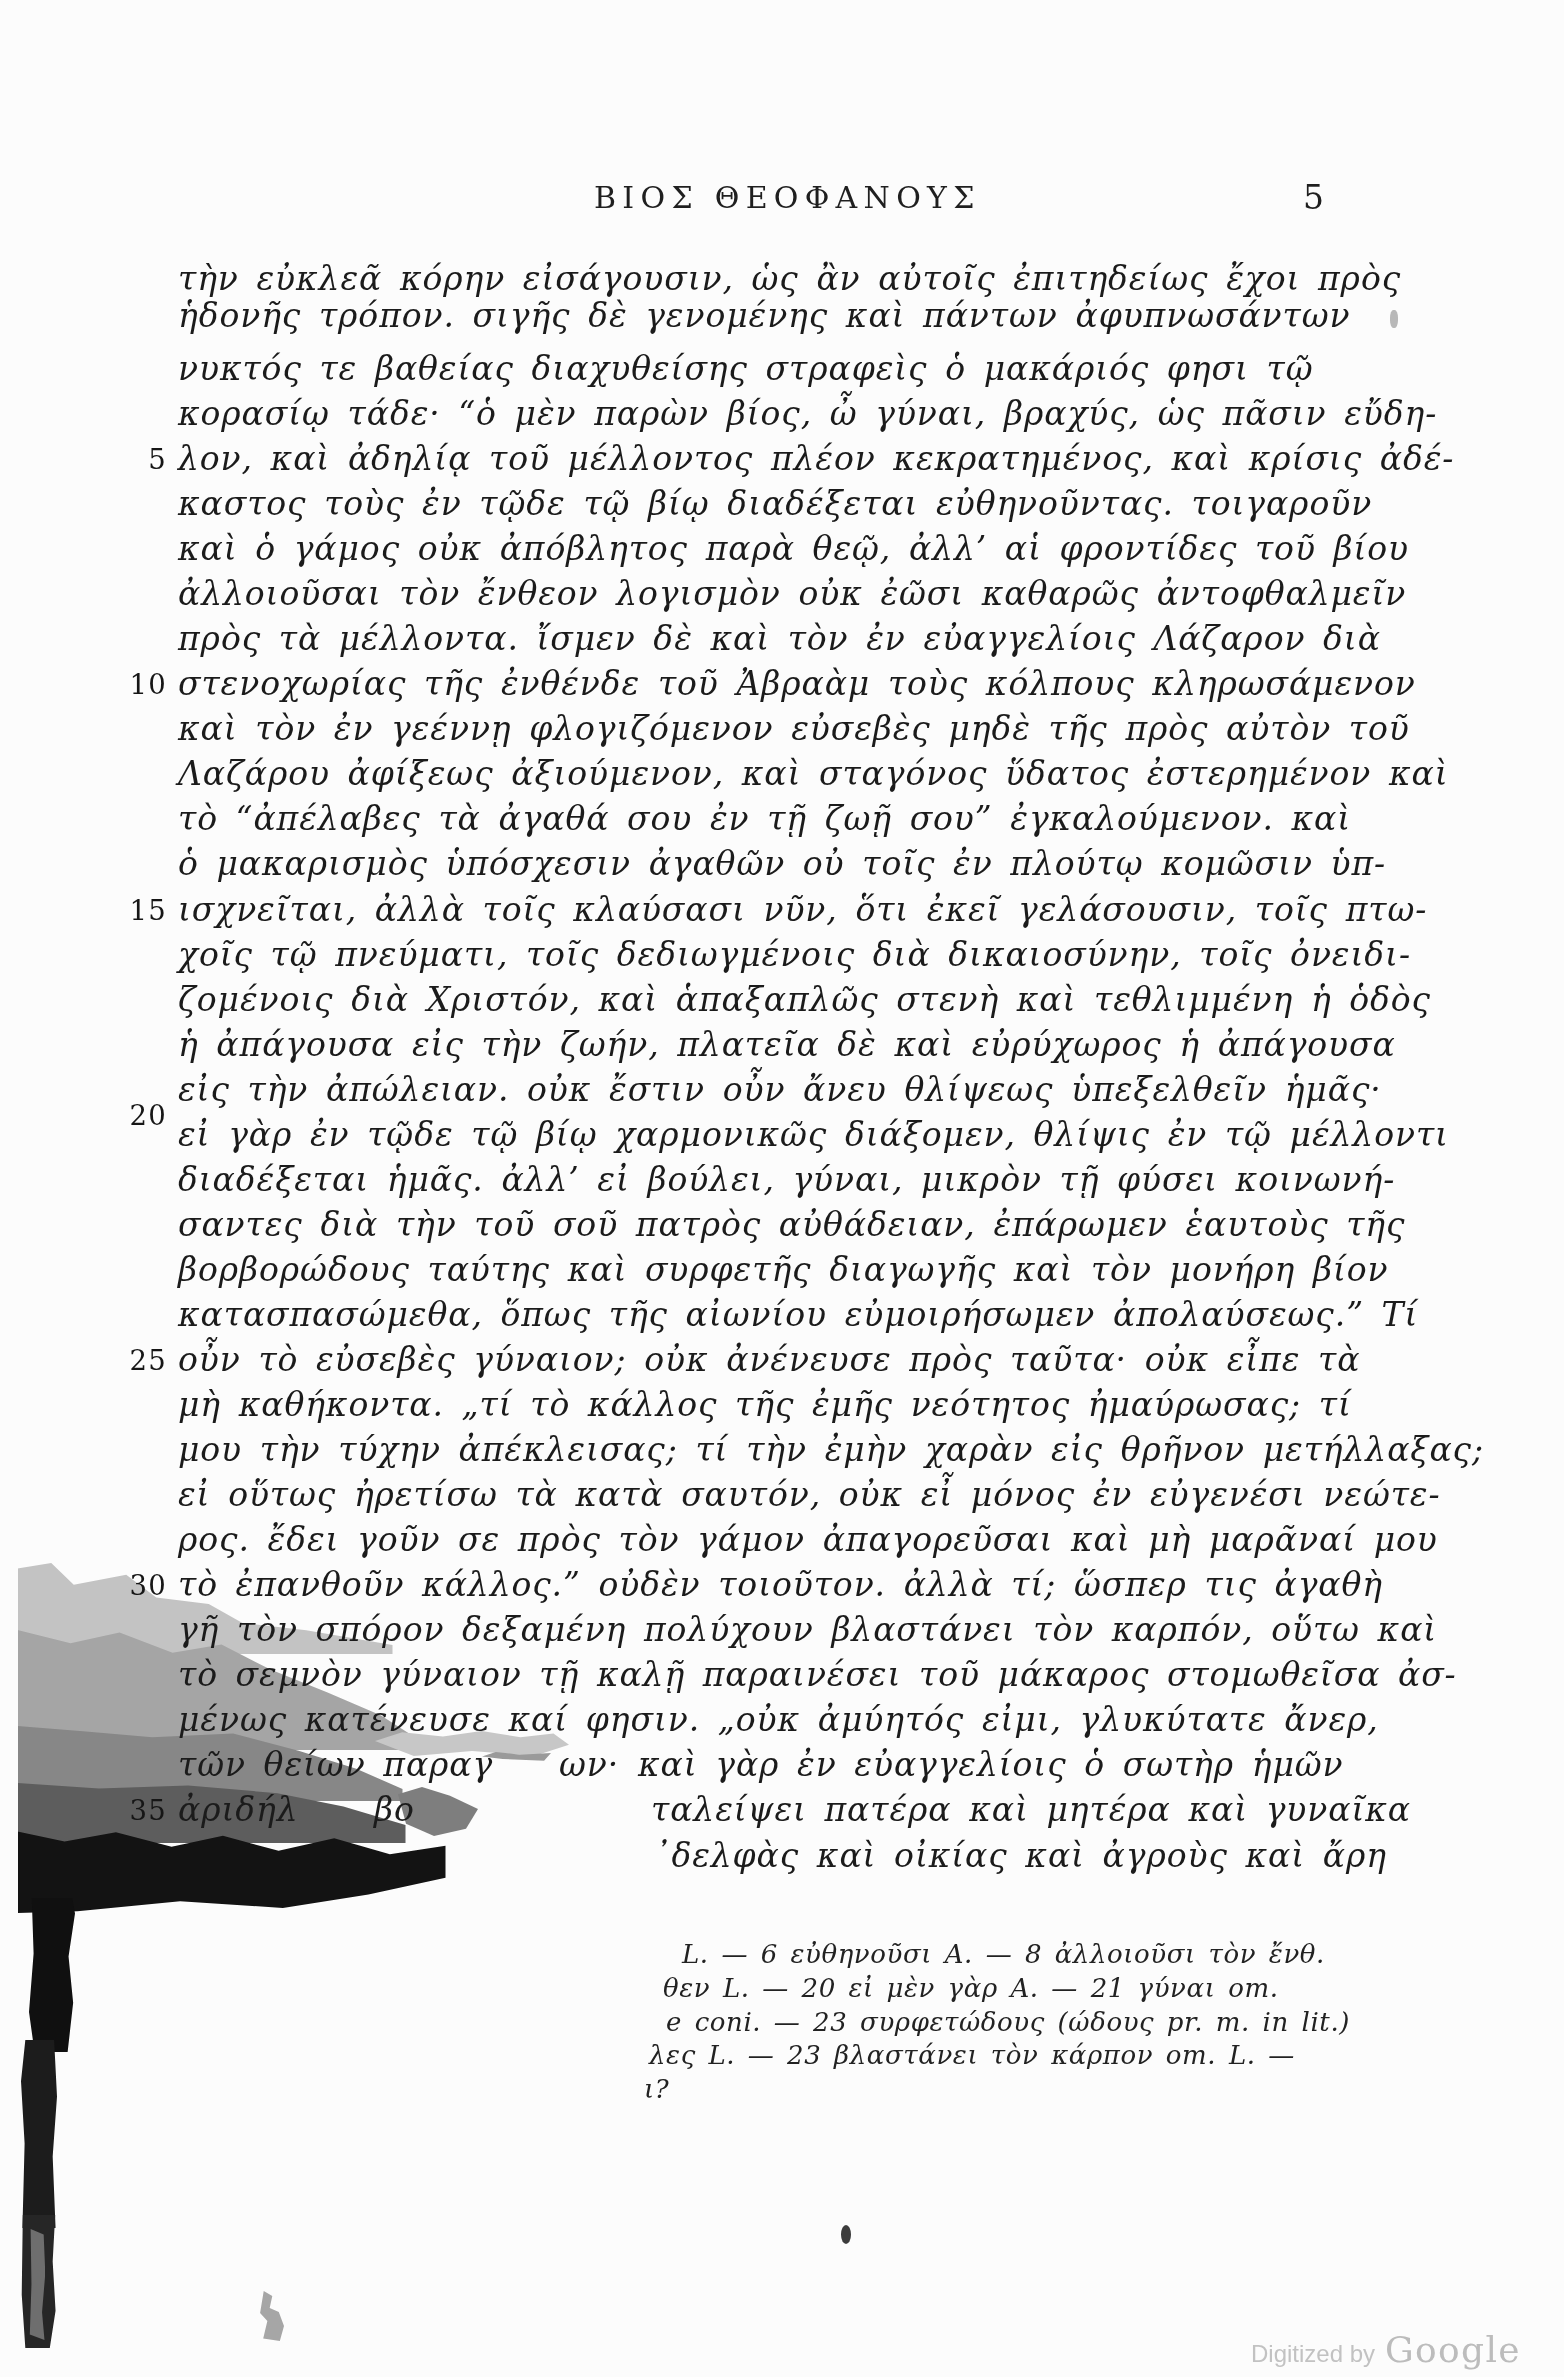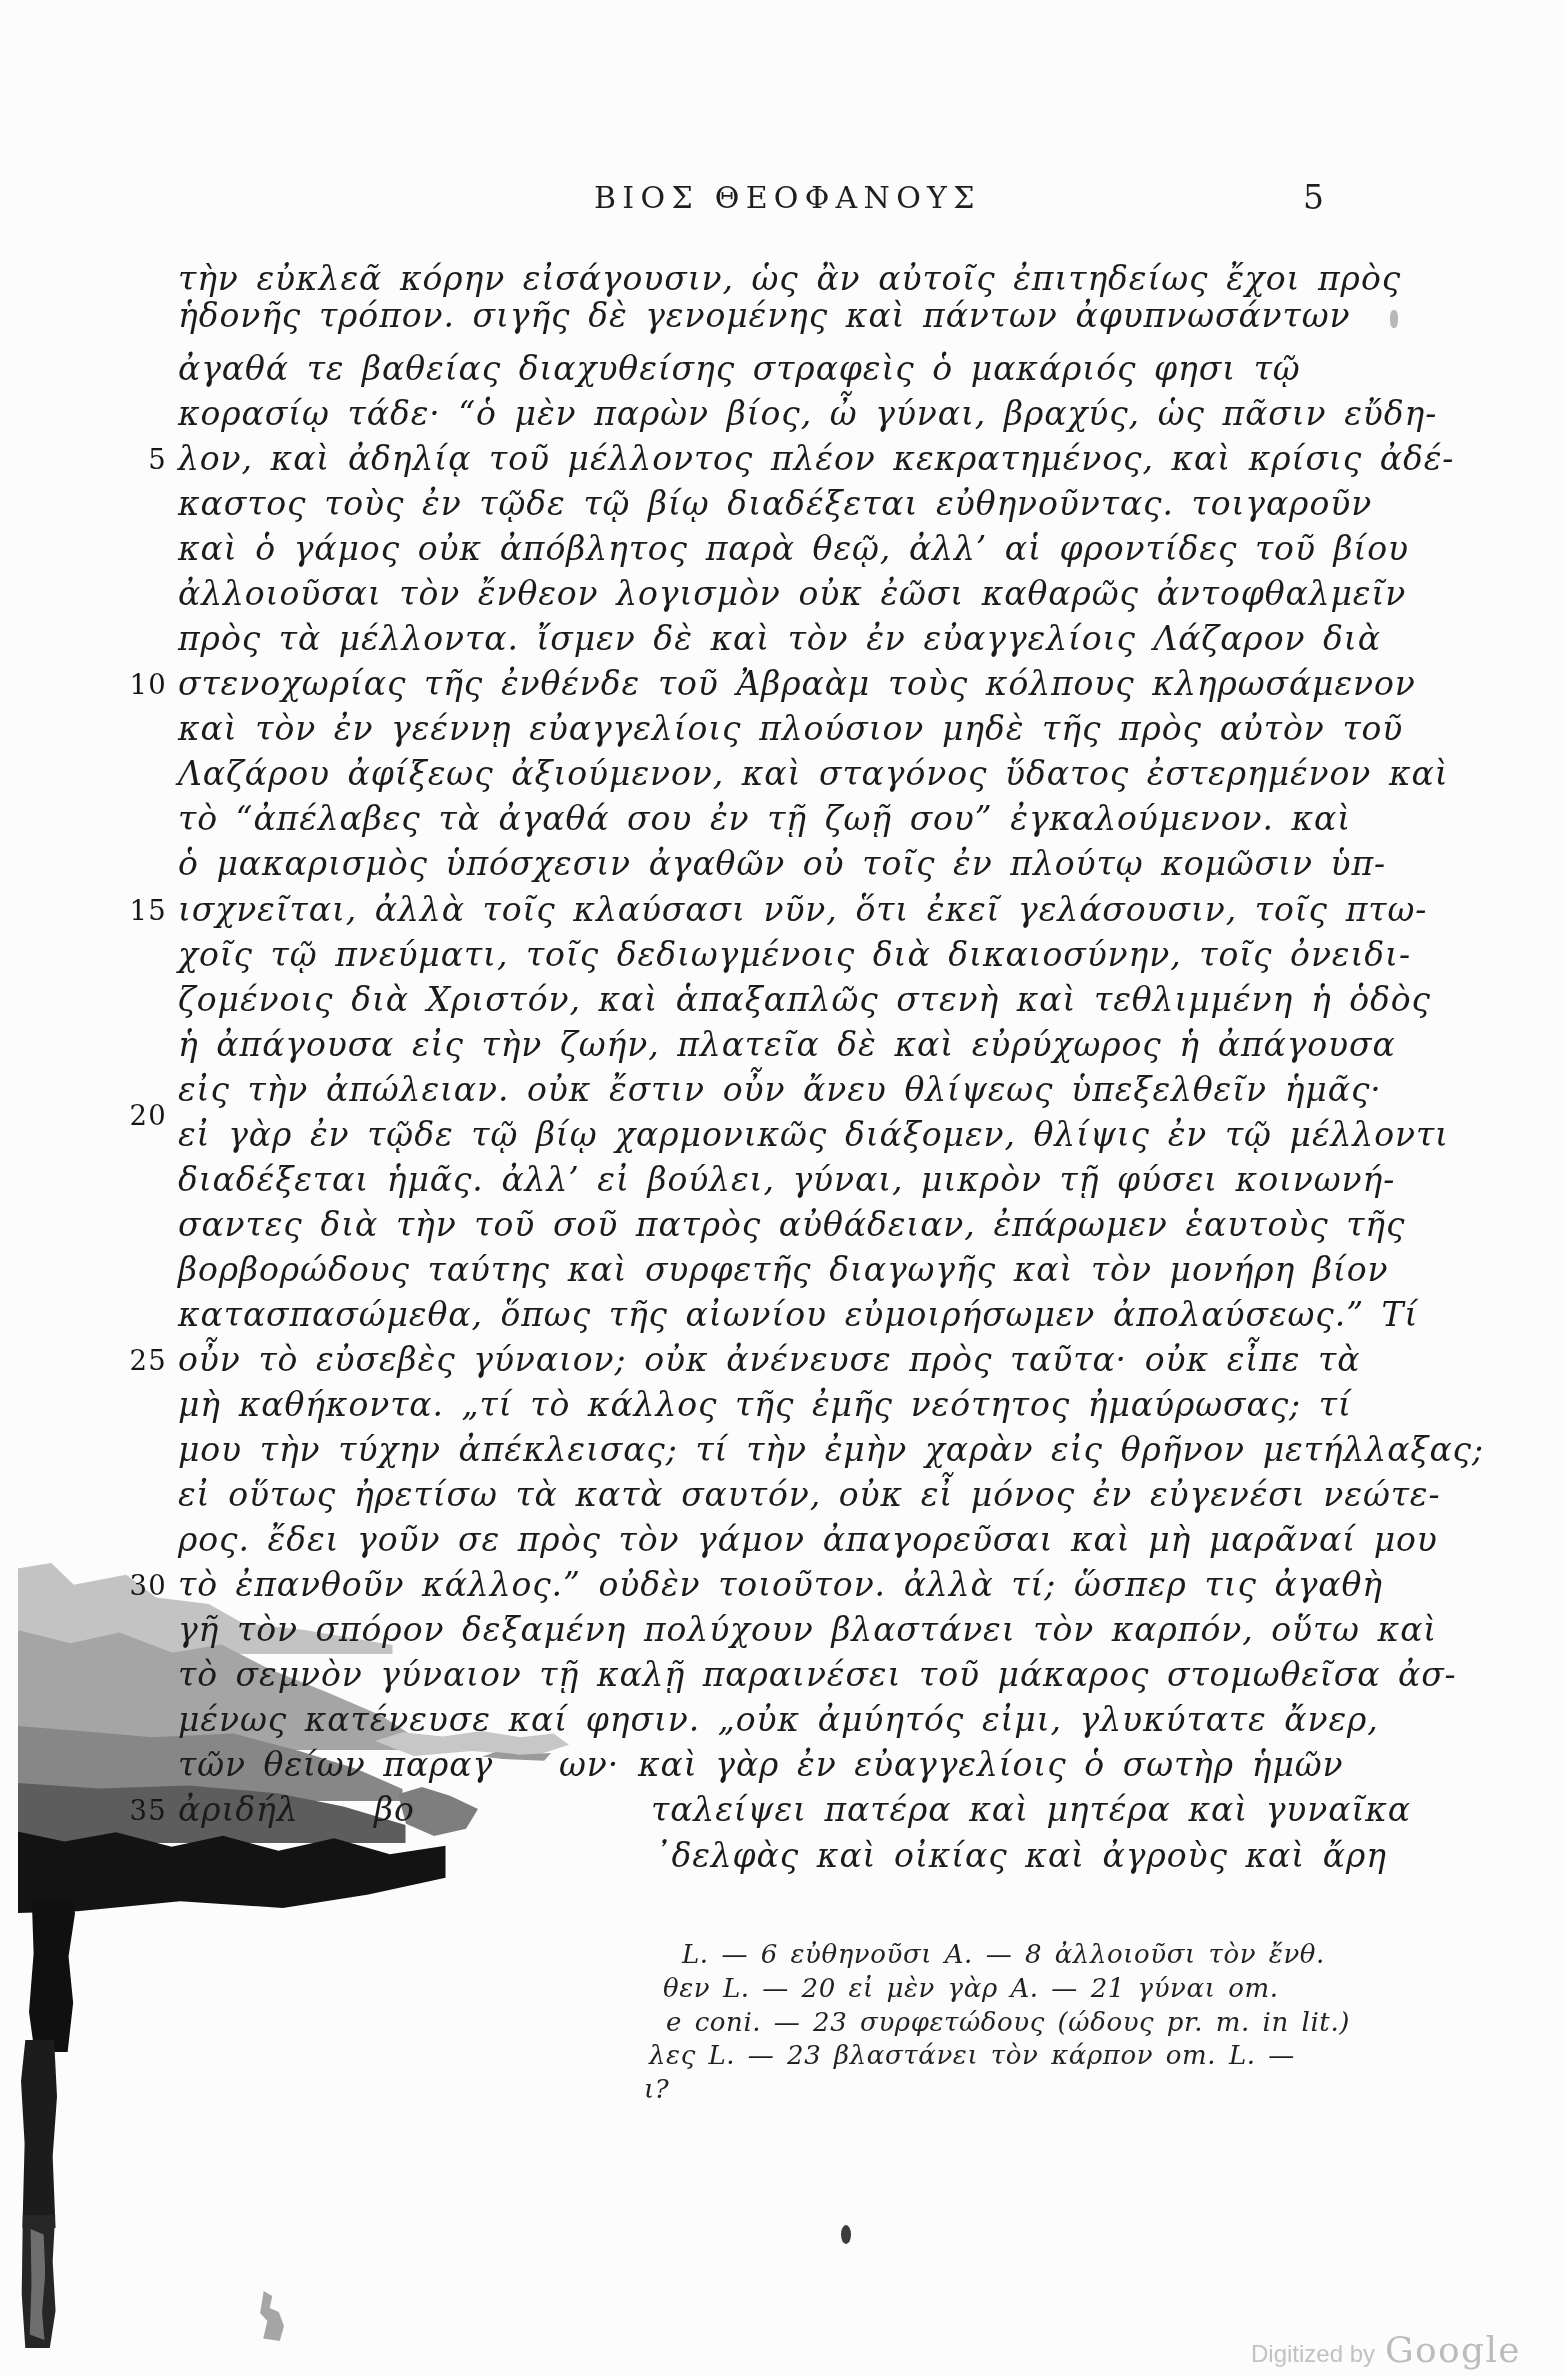--- a/index.html
+++ b/index.html
@@ -150,31 +150,31 @@
 <body>
 
 <div id="page">
 
   <div class="page-title">ΒΙΟΣ ΘΕΟΦΑΝΟΥΣ</div>
   <div class="page-number">5</div>
 
   <div id="text-block">
       <div class="body-line" style="top: 256px;">τὴν εὐκλεᾶ κόρην εἰσάγουσιν, ὡς ἂν αὐτοῖς ἐπιτηδείως ἔχοι πρὸς</div>
       <div class="body-line" style="top: 293px;">ἡδονῆς τρόπον.  σιγῆς δὲ γενομένης καὶ πάντων ἀφυπνωσάντων</div>
-      <div class="body-line" style="top: 346px;">ἀγαθά τε βαθείας διαχυθείσης στραφεὶς ὁ μακάριός φησι τῷ</div>
+      <div class="body-line" style="top: 346px;">νυκτός τε βαθείας διαχυθείσης στραφεὶς ὁ μακάριός φησι τῷ</div>
       <div class="body-line" style="top: 391px;">κορασίῳ τάδε· “ὁ μὲν παρὼν βίος, ὦ γύναι, βραχύς, ὡς πᾶσιν εὔδη-</div>
       <div class="line-number" style="top: 436px;">5</div>
       <div class="body-line" style="top: 436px;">λον, καὶ ἀδηλίᾳ τοῦ μέλλοντος πλέον κεκρατημένος, καὶ κρίσις ἀδέ-</div>
       <div class="body-line" style="top: 481px;">καστος τοὺς ἐν τῷδε τῷ βίῳ διαδέξεται εὐθηνοῦντας.  τοιγαροῦν</div>
       <div class="body-line" style="top: 526px;">καὶ ὁ γάμος οὐκ ἀπόβλητος παρὰ θεῷ, ἀλλ’ αἱ φροντίδες τοῦ βίου</div>
       <div class="body-line" style="top: 571px;">ἀλλοιοῦσαι τὸν ἔνθεον λογισμὸν οὐκ ἐῶσι καθαρῶς ἀντοφθαλμεῖν</div>
       <div class="body-line" style="top: 616px;">πρὸς τὰ μέλλοντα.  ἴσμεν δὲ καὶ τὸν ἐν εὐαγγελίοις Λάζαρον διὰ</div>
       <div class="line-number" style="top: 661px;">10</div>
       <div class="body-line" style="top: 661px;">στενοχωρίας τῆς ἐνθένδε τοῦ Ἀβραὰμ τοὺς κόλπους κληρωσάμενον</div>
-      <div class="body-line" style="top: 706px;">καὶ τὸν ἐν γεέννῃ εὐαγγελίοις πλούσιον μηδὲ τῆς πρὸς αὐτὸν τοῦ</div>
+      <div class="body-line" style="top: 706px;">καὶ τὸν ἐν γεέννῃ φλογιζόμενον εὐσεβὲς μηδὲ τῆς πρὸς αὐτὸν τοῦ</div>
       <div class="body-line" style="top: 751px;">Λαζάρου ἀφίξεως ἀξιούμενον, καὶ σταγόνος ὕδατος ἐστερημένον καὶ</div>
       <div class="body-line" style="top: 796px;">τὸ “ἀπέλαβες τὰ ἀγαθά σου ἐν τῇ ζωῇ σου” ἐγκαλούμενον.  καὶ</div>
       <div class="body-line" style="top: 841px;">ὁ μακαρισμὸς ὑπόσχεσιν ἀγαθῶν οὐ τοῖς ἐν πλούτῳ κομῶσιν ὑπ-</div>
       <div class="line-number" style="top: 887px;">15</div>
       <div class="body-line" style="top: 887px;">ισχνεῖται, ἀλλὰ τοῖς κλαύσασι νῦν, ὅτι ἐκεῖ γελάσουσιν, τοῖς πτω-</div>
       <div class="body-line" style="top: 932px;">χοῖς τῷ πνεύματι, τοῖς δεδιωγμένοις διὰ δικαιοσύνην, τοῖς ὀνειδι-</div>
       <div class="body-line" style="top: 977px;">ζομένοις διὰ Χριστόν, καὶ ἁπαξαπλῶς στενὴ καὶ τεθλιμμένη ἡ ὁδὸς</div>
       <div class="body-line" style="top: 1022px;">ἡ ἀπάγουσα εἰς τὴν ζωήν, πλατεῖα δὲ καὶ εὐρύχωρος ἡ ἀπάγουσα</div>
       <div class="body-line" style="top: 1067px;">εἰς τὴν ἀπώλειαν.  οὐκ ἔστιν οὖν ἄνευ θλίψεως ὑπεξελθεῖν ἡμᾶς·</div>
       <div class="line-number" style="top: 1092px;">20</div>

